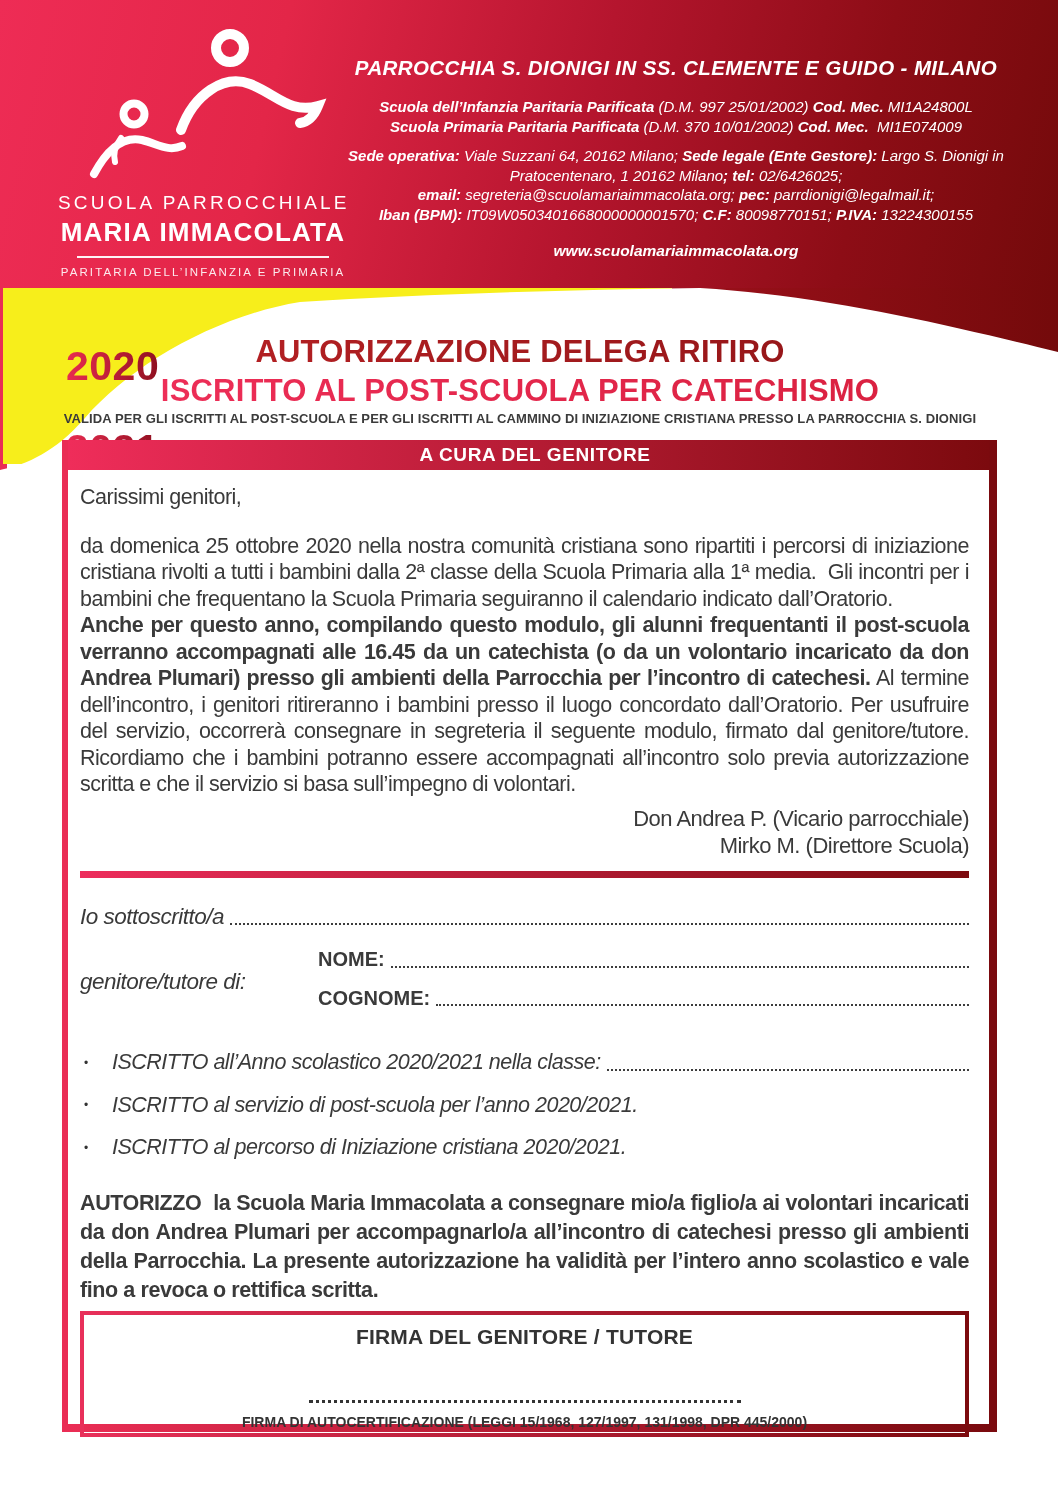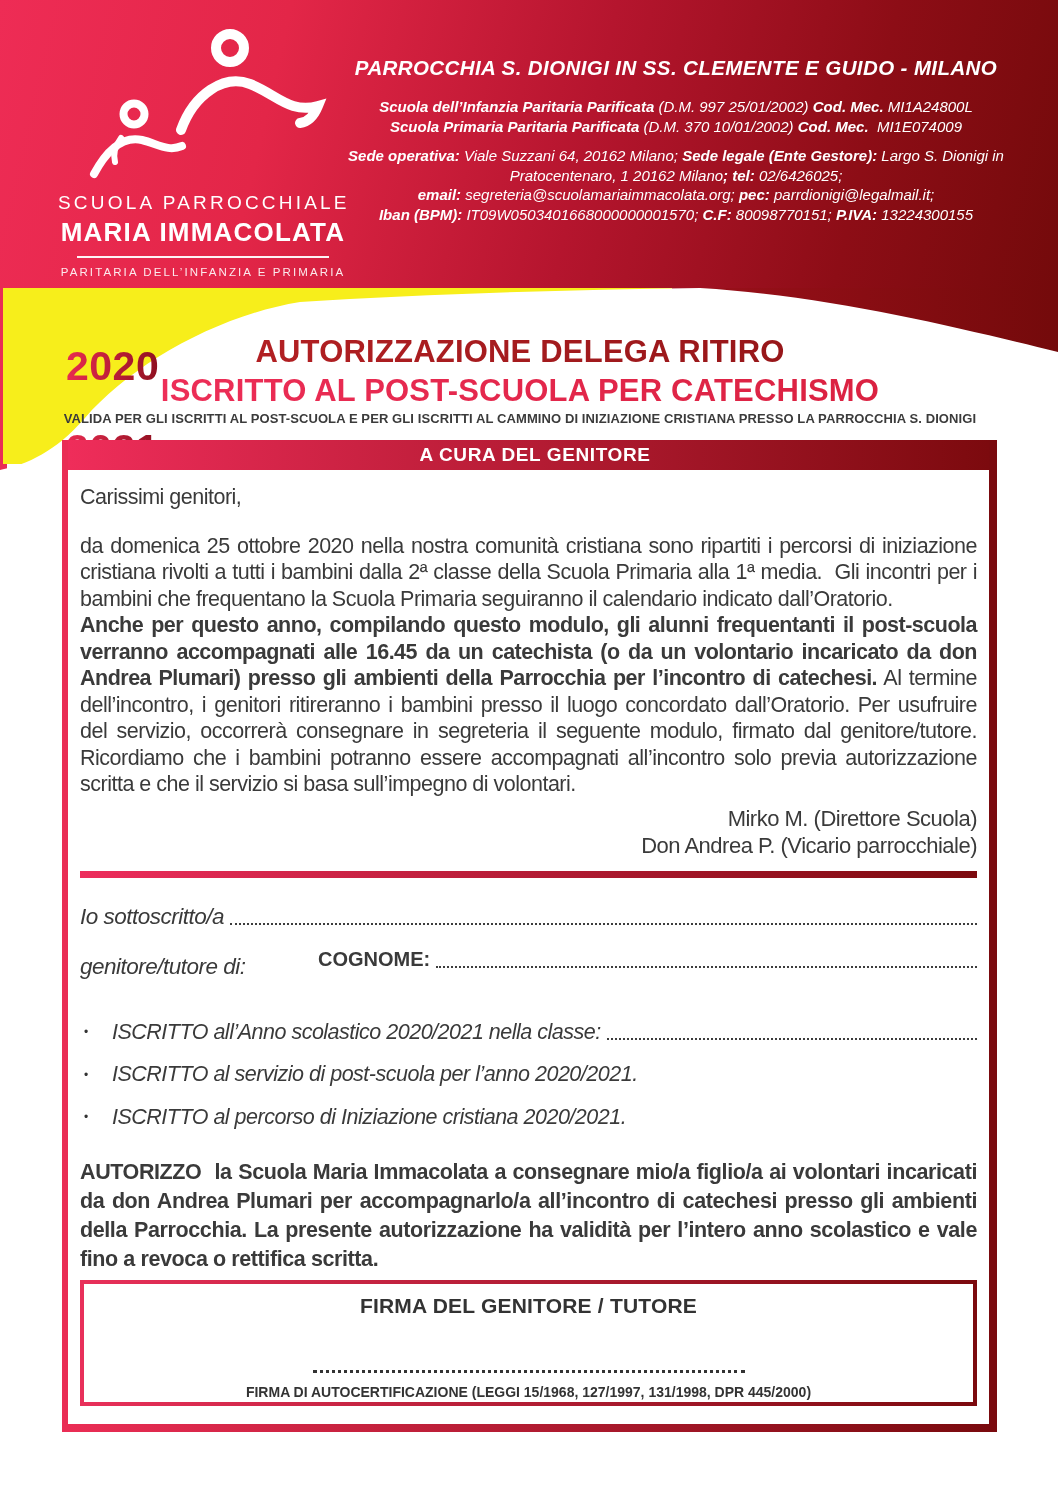--- a/index.html
+++ b/index.html
@@ -39,21 +39,21 @@
   .btitle2{font-size:31px; font-weight:800; letter-spacing:.2px; margin-top:3px; white-space:nowrap;
     background:linear-gradient(to right,#f0305b,#d71f3d); -webkit-background-clip:text; background-clip:text; color:transparent;}
   .bsub{font-size:13px; font-weight:700; color:#3b3b3b; margin-top:2px; white-space:nowrap; letter-spacing:.1px;}
 
   
   .main-box{position:absolute; left:62px; top:440px; width:935px; height:992px; background:#fff;
     border-style:solid; border-width:0 8px 8px 6px;
     border-image:linear-gradient(to right, var(--accent,#ea2d55), var(--dark-red,#7a0a0e)) 1;}
   .section-bar{height:30px; background:linear-gradient(to right,#ef2d5a,#7c0a0e);
     color:#fff; font-size:19px; font-weight:700; letter-spacing:.6px; padding:4px 0 0 13px;text-align:center;}
-  .box-body{padding:14px 12px 0 12px; font-size:21.5px; line-height:26.5px; letter-spacing:-0.5px; color:var(--ink,#3a3a3a);}
+  .box-body{padding:14px 20px 0 12px; font-size:21.5px; line-height:26.5px; letter-spacing:-0.5px; color:var(--ink,#3a3a3a);}
   .para{text-align:justify;}
   .greeting{margin-bottom:22px;}
   .signatures{text-align:right; margin-top:7px; font-size:22px; line-height:27px;}
   .rule{height:7px; margin:12px 0 26px; background:linear-gradient(to right,#ed2d5c,#7c0a0e);}
 
   .fieldrow{display:flex; }
   .leader{flex:1; border-bottom:2.5px dotted #3d3d3d; margin:0 0 5px 6px;}
   .sottoscritto{font-style:italic; font-size:22.5px;}
   .tutore-row{display:flex; margin-top:16px;}
   .tutore-label{width:238px; font-style:italic; font-size:22.5px; align-self:center; padding-top:8px;}
@@ -99,20 +99,21 @@
       <div class="head-title">PARROCCHIA S. DIONIGI IN SS. CLEMENTE E GUIDO - MILANO</div>
       <div class="school-lines">
         <div class="nowrap"><b>Scuola dell’Infanzia Paritaria Parificata</b><span> (D.M. 997 25/01/2002) </span><b>Cod. Mec. </b><span>MI1A24800L</span></div>
         <div class="nowrap"><b>Scuola Primaria Paritaria Parificata</b><span> (D.M. 370 10/01/2002) </span><b>Cod. Mec. </b><span>&nbsp;MI1E074009</span></div>
       </div>
       <div class="contact-block">
         <div><b>Sede operativa:</b><span> Viale Suzzani 64, 20162 Milano; </span><b>Sede legale (Ente Gestore):</b><span> Largo S. Dionigi in Pratocentenaro, 1 20162 Milano</span><b>; tel:</b><span> 02/6426025;</span></div>
         <div><b>email:</b><span> segreteria@scuolamariaimmacolata.org; </span><b>pec:</b><span> parrdionigi@legalmail.it;</span></div>
         <div><b>Iban (BPM):</b><span> IT09W0503401668000000001570; </span><b>C.F:</b><span> 80098770151; </span><b>P.IVA:</b><span> 13224300155</span></div>
       </div>
+      <div class="website">www.scuolamariaimmacolata.org</div>
     </div>
   </div>
 
   <div class="band">
     <svg class="bg" viewBox="0 0 1058 184" preserveAspectRatio="none">
       <defs>
         <linearGradient id="wg" x1="0" y1="0" x2="1" y2="0">
           <stop offset="0" stop-color="#9d101b"></stop>
             <stop offset="1" stop-color="#740a0b"></stop>
         </linearGradient>
@@ -133,33 +134,37 @@
     </div>
   </div>
 
   <div class="main-box">
     <div class="section-bar">A CURA DEL GENITORE</div>
     <div class="box-body">
       <p class="greeting">Carissimi genitori,</p>
       <p class="para">da domenica 25 ottobre 2020 nella nostra comunità cristiana sono ripartiti i percorsi di iniziazione cristiana rivolti a tutti i bambini dalla 2ª classe della Scuola Primaria alla 1ª media.&nbsp; Gli incontri per i bambini che frequentano la Scuola Primaria seguiranno il calendario indicato dall’Oratorio.</p>
       <p class="para"><b>Anche per questo anno, compilando questo modulo, gli alunni frequentanti il post-scuola verranno accompagnati alle 16.45 da un catechista (o da un volontario incaricato da don Andrea Plumari) presso gli ambienti della Parrocchia per l’incontro di catechesi.</b><span> Al termine dell’incontro, i genitori ritireranno i bambini presso il luogo concordato dall’Oratorio. Per usufruire del servizio, occorrerà consegnare in segreteria il seguente modulo, firmato dal genitore/tutore. Ricordiamo che i bambini potranno essere accompagnati all’incontro solo previa autorizzazione scritta e che il servizio si basa sull’impegno di volontari.</span></p>
       <div class="signatures">
+        <div>Don Andrea P. (Vicario parrocchiale)</div>
         <div>Mirko M. (Direttore Scuola)</div>
-        <div>Don Andrea P. (Vicario parrocchiale)</div>
       </div>
       <div class="rule"></div>
 
       <div class="fieldrow sottoscritto">
         <span>Io sottoscritto/a</span>
         <span class="leader"></span>
       </div>
 
       <div class="tutore-row">
         <div class="tutore-label">genitore/tutore di:</div>
         <div class="name-col">
+          <div class="fieldrow">
+            <span class="name-label">NOME:</span>
+            <span class="leader"></span>
+          </div>
           <div class="fieldrow">
             <span class="name-label">COGNOME:</span>
             <span class="leader"></span>
           </div>
         </div>
       </div>
 
       <div class="bullets">
         <div class="bullet-row">
           <span class="bullet-dot">•</span>

